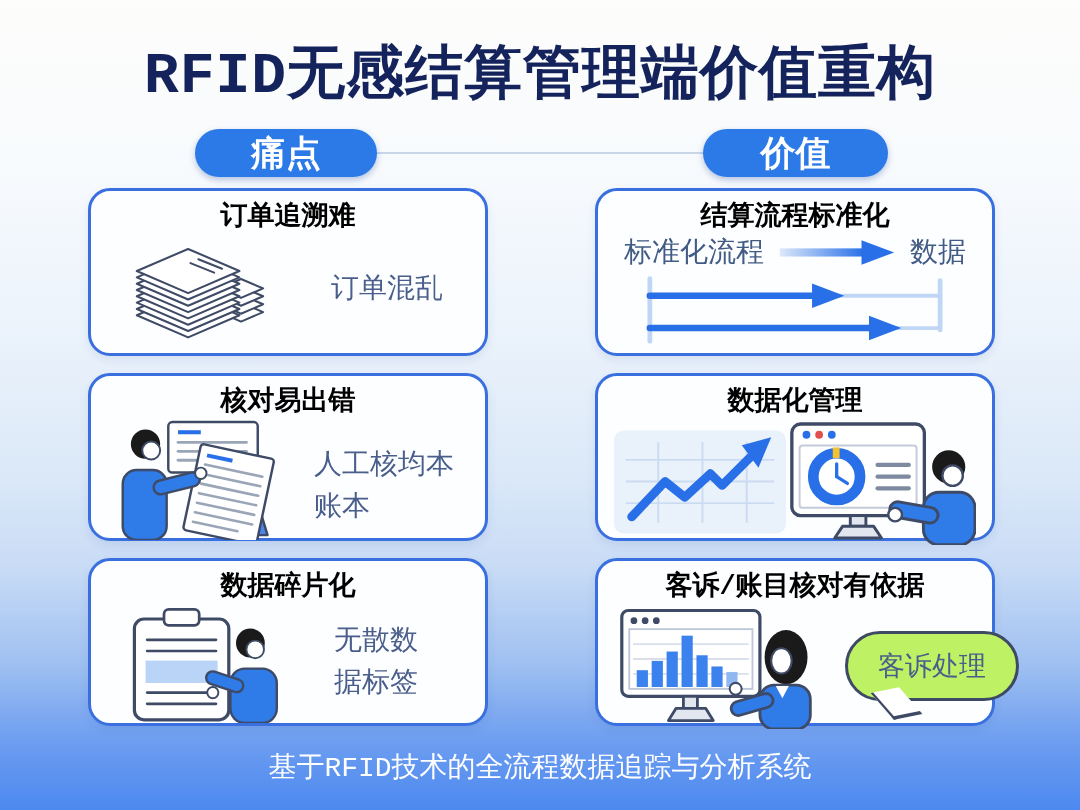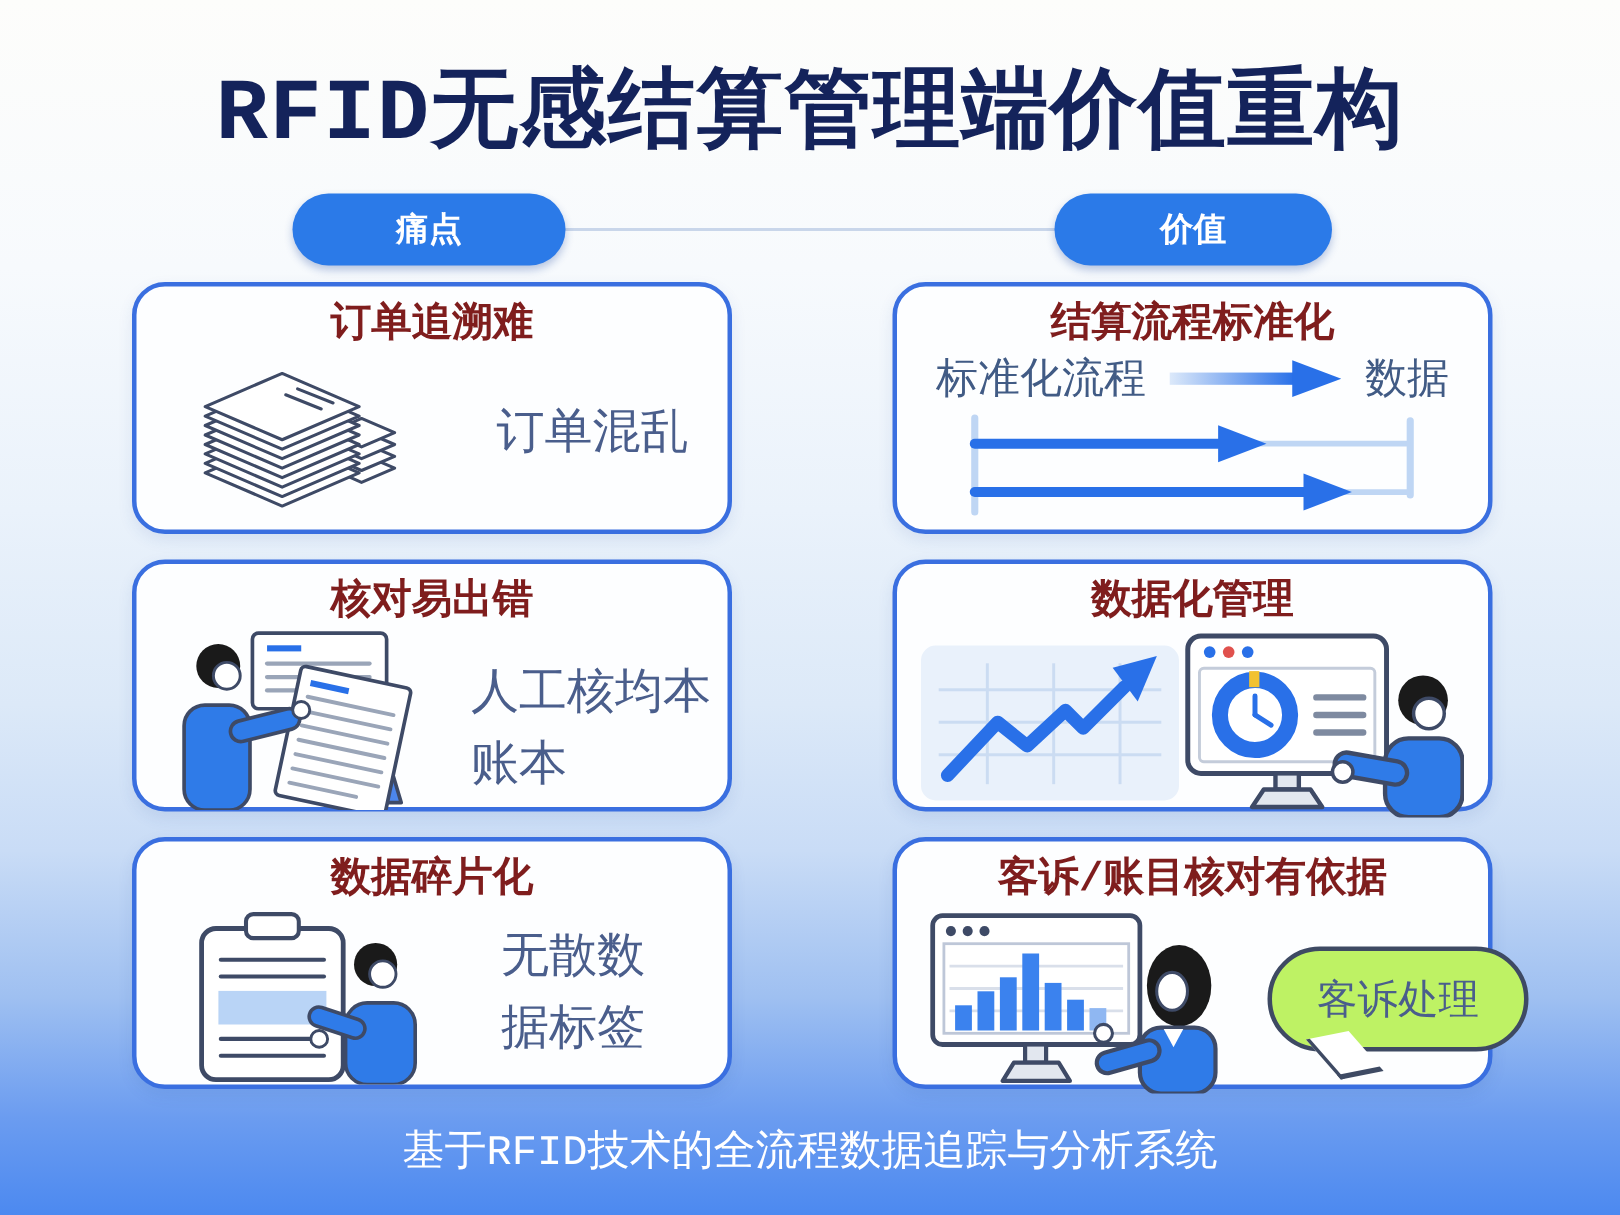--- a/index.html
+++ b/index.html
@@ -14,21 +14,21 @@
       #C9DCF6 70%, #9FC0F1 82%, #6B9CF0 92%, #4C89F0 100%);
   }
   .main-title {
     position: absolute; top: 34px; left: 0; width: 100%;
     text-align: center; font-size: 58px; font-weight: 900;
     color: #14235B; letter-spacing: 1px;
   }
   .pill {
     position: absolute; top: 129px; height: 48px;
     background: #2B7AE8; border-radius: 26px;
-    color: #FFFFFF; font-size: 22px; font-weight: 800;
+    color: #FFFFFF; font-size: 35px; font-weight: 800;
     display: flex; align-items: center; justify-content: center;
     box-shadow: 0 3px 6px rgba(25, 70, 160, 0.30);
     z-index: 2;
   }
   .pill-left  { left: 195px; width: 182px; }
   .pill-right { left: 703px; width: 185px; }
   .pill-connector {
     position: absolute; top: 152px; left: 300px; width: 480px; height: 2px;
     background: #C9D6EA; z-index: 1;
   }
@@ -40,29 +40,29 @@
     display: flex; flex-direction: column; align-items: center;
     padding: 10px 16px 6px;
     box-shadow: 0 4px 10px rgba(40, 80, 160, 0.10);
   }
   .col-pain  { left: 88px; }
   .col-value { left: 595px; }
   .row-1 { top: 188px; }
   .row-2 { top: 373px; }
   .row-3 { top: 558px; }
   .card-title {
-    font-size: 27px; font-weight: 800; color: #7f1d1d;
+    font-size: 27px; font-weight: 800; color: #000000;
     line-height: 1.2; white-space: nowrap;
   }
   .card-body {
     flex: 1; width: 100%;
     display: flex; align-items: center;
   }
   .caption {
-    font-size: 32px; color: #4A5E8C; line-height: 1.5;
+    font-size: 28px; color: #4A5E8C; line-height: 1.5;
   }
   .body-l1 { justify-content: flex-start; padding-left: 28px; }
   .body-l1 .caption { margin-left: 60px; }
   .body-l2 { justify-content: flex-start; padding-left: 14px; }
   .body-l2 .caption { margin-left: 28px; margin-top: 16px; }
   .body-l3 { justify-content: flex-start; padding-left: 26px; text-align: center; }
   .body-l3 .caption { margin-left: 46px; }
   .body-r1 { flex-direction: column; justify-content: center; align-items: center; gap: 2px; }
   .flow-row {
     display: flex; align-items: center; gap: 14px;

